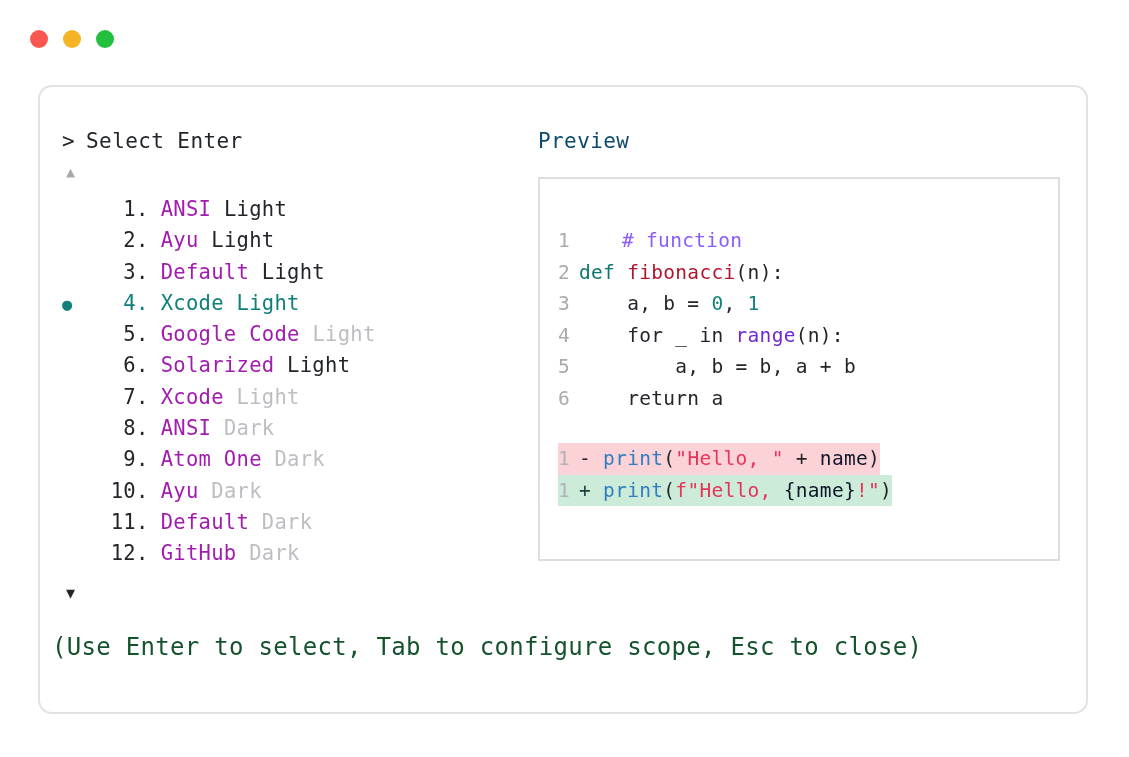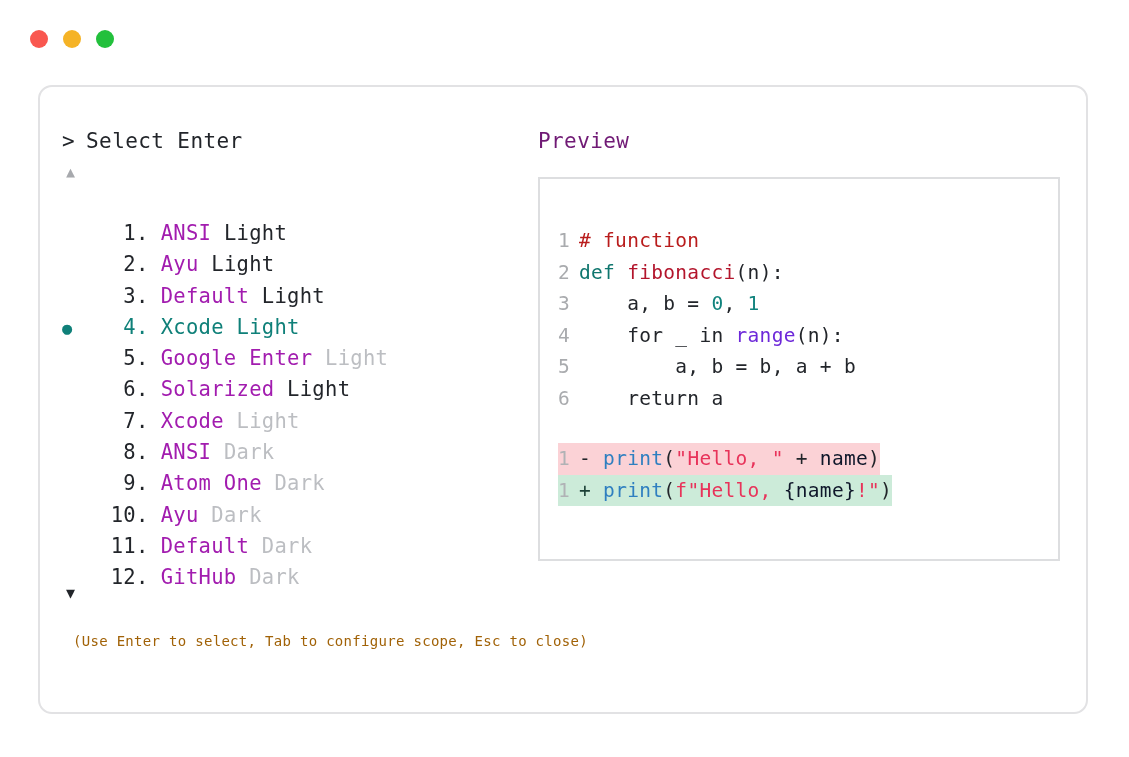--- a/index.html
+++ b/index.html
@@ -121,38 +121,38 @@
     flex: 0 0 43px;
     text-align: right;
     color: #22252a;
   }
   .idx-dot {
     flex: 0 0 auto;
     color: #22252a;
     padding-right: 12px;
   }
   .tname { color: #a21caf; }
-  .tvariant { color: #22252a; margin-top: 24px; }
+  .tvariant { color: #22252a; }
   .tvariant.muted { color: #bcbec2; }
   .theme-item.selected .idx,
   .theme-item.selected .idx-dot,
   .theme-item.selected .tname,
   .theme-item.selected .tvariant,
   .theme-item.selected .tvariant.muted { color: #0f8079; }
 
   
   .right-pane {
     position: absolute;
     left: 498px;
     top: 42px;
     width: 528px;
   }
   .preview-label {
     font-size: 21px;
-    color: #701a75;
+    color: #0c4a6e;
     letter-spacing: 0.4px;
     height: 26px;
   }
   .preview-box {
     margin-top: 22px;
     width: 522px;
     height: 384px;
     box-sizing: border-box;
     border: 2px solid #dddee0;
     background: #ffffff;
@@ -171,21 +171,21 @@
   }
   .code-line { height: 31.5px; white-space: pre; }
   .ln {
     color: #a9abae;
     display: inline-block;
     width: 11px;
     text-align: right;
     margin-right: 10px;
   }
 
-  .tok-comment { color: #b91c1c; }
+  .tok-comment { color: #8b5cf6; margin-left: 43px; }
   .tok-kw      { color: #0f766e; }
   .tok-fn      { color: #b3152c; text-align: right; }
   .tok-plain   { color: #22252a; }
   .tok-num     { color: #11837d; }
   .tok-builtin { color: #6d28d9; }
 
   .diff {
     position: absolute;
     left: 18px;
     top: 264px;
@@ -208,25 +208,25 @@
   .diff-print-del { color: #2f7fc0; }
   .diff-print-add { color: #2f7fc0; }
   .diff-paren { color: #22252a; }
   .diff-str  { color: #e8335a; }
   .diff-op   { color: #22252a; }
   .diff-var  { color: #0f172a; }
 
   
   .footer {
     position: absolute;
-    left: 33px;
+    left: 12px;
     top: 546px;
-    font-size: 14px;
-    letter-spacing: 0.3px;
-    color: #a16207;
+    font-size: 24px;
+    letter-spacing: 0.3px;
+    color: #14532d;
     white-space: pre;
   }
 </style>
 </head>
 <body>
 
 <div class="titlebar">
   <span class="dot dot-red"></span>
   <span class="dot dot-yellow"></span>
   <span class="dot dot-green"></span>
@@ -242,21 +242,21 @@
         <span class="prompt-title">Select Enter</span>
       </div>
 
       <div class="arrow arrow-up">▲</div>
 
       <ul class="theme-list" id="theme-list">
           <li class="theme-item"><span class="bullet-slot">●</span><span class="idx">1</span><span class="idx-dot">.</span><span class="tname">ANSI </span><span class="tvariant">Light</span></li>
           <li class="theme-item"><span class="bullet-slot">●</span><span class="idx">2</span><span class="idx-dot">.</span><span class="tname">Ayu </span><span class="tvariant">Light</span></li>
           <li class="theme-item"><span class="bullet-slot">●</span><span class="idx">3</span><span class="idx-dot">.</span><span class="tname">Default </span><span class="tvariant">Light</span></li>
           <li class="theme-item selected"><span class="bullet-slot">●</span><span class="idx">4</span><span class="idx-dot">.</span><span class="tname">Xcode </span><span class="tvariant">Light</span></li>
-          <li class="theme-item"><span class="bullet-slot">●</span><span class="idx">5</span><span class="idx-dot">.</span><span class="tname">Google Enter </span><span class="tvariant muted">Light</span></li>
+          <li class="theme-item"><span class="bullet-slot">●</span><span class="idx">5</span><span class="idx-dot">.</span><span class="tname">Google Code </span><span class="tvariant muted">Light</span></li>
           <li class="theme-item"><span class="bullet-slot">●</span><span class="idx">6</span><span class="idx-dot">.</span><span class="tname">Solarized </span><span class="tvariant">Light</span></li>
           <li class="theme-item"><span class="bullet-slot">●</span><span class="idx">7</span><span class="idx-dot">.</span><span class="tname">Xcode </span><span class="tvariant muted">Light</span></li>
           <li class="theme-item"><span class="bullet-slot">●</span><span class="idx">8</span><span class="idx-dot">.</span><span class="tname">ANSI </span><span class="tvariant muted">Dark</span></li>
           <li class="theme-item"><span class="bullet-slot">●</span><span class="idx">9</span><span class="idx-dot">.</span><span class="tname">Atom One </span><span class="tvariant muted">Dark</span></li>
           <li class="theme-item"><span class="bullet-slot">●</span><span class="idx">10</span><span class="idx-dot">.</span><span class="tname">Ayu </span><span class="tvariant muted">Dark</span></li>
           <li class="theme-item"><span class="bullet-slot">●</span><span class="idx">11</span><span class="idx-dot">.</span><span class="tname">Default </span><span class="tvariant muted">Dark</span></li>
           <li class="theme-item"><span class="bullet-slot">●</span><span class="idx">12</span><span class="idx-dot">.</span><span class="tname">GitHub </span><span class="tvariant muted">Dark</span></li>
         </ul>
 
       <div class="arrow arrow-down">▼</div>

